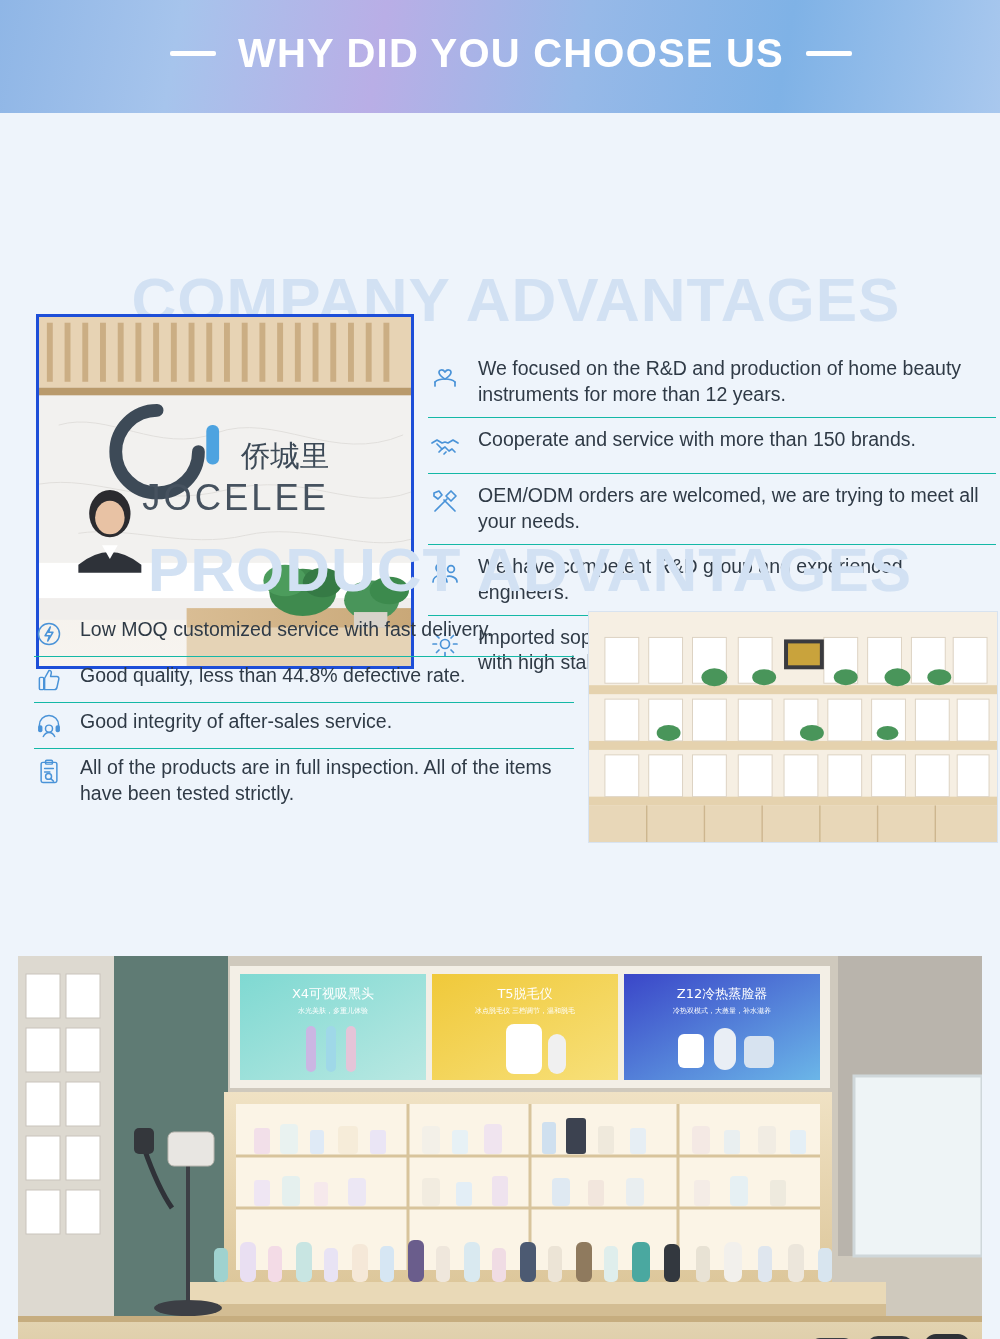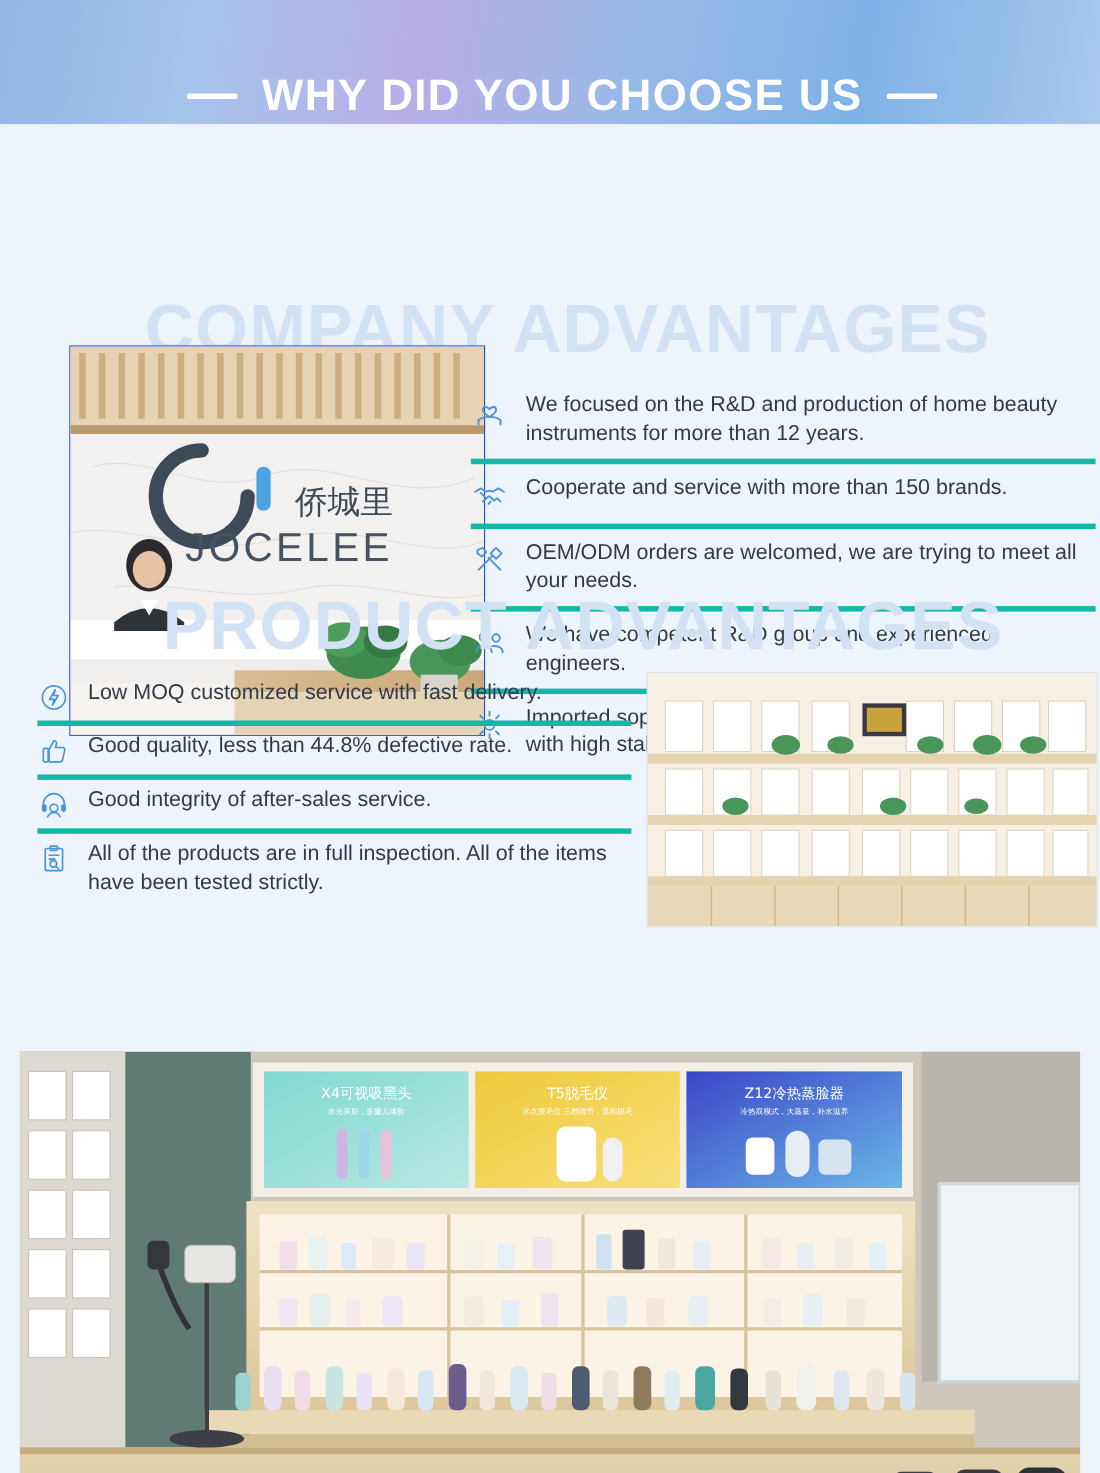--- a/index.html
+++ b/index.html
@@ -11,21 +11,21 @@
     overflow: hidden;
   }
 
   
   .banner {
     position: relative;
     width: 1000px;
     height: 113px;
     background: linear-gradient(100deg, #8fb6e6 0%, #a6c4ec 18%, #b9aee6 38%, #97b9e8 58%, #7fb2e6 78%, #a9c8ee 100%);
     display: flex;
-    align-items: flex-end;
+    align-items: center;
     justify-content: center;
     padding-left: 22px;
   }
   .banner-inner {
     display: flex;
     align-items: center;
     gap: 22px;
     transform: translateY(-3px);
   }
   .banner-rule {
@@ -70,38 +70,37 @@
     top: 140px;
     left: 0;
     width: 1000px;
   }
   .company-photo {
     position: absolute;
     left: 20px;
     top: 185px;
     width: 378px;
     height: 355px;
-    border: 1px solid #1d4ed8;
+    border: 3px solid #1d4ed8;
     overflow: hidden;
     background: #f3efe9;
-    margin-left: 27px;
   }
   .company-list {
     position: absolute;
     left: 412px;
     top: 218px;
     width: 568px;
   }
 
   .adv-row {
     display: flex;
     align-items: flex-start;
     gap: 16px;
     padding: 9px 0 9px 0;
-    border-bottom: 5px solid #14b8a6;
+    border-bottom: 1px solid #14b8a6;
     min-height: 56px;
   }
   .adv-row:last-child { border-bottom: none; }
   .adv-icon {
     flex: 0 0 34px;
     width: 34px;
     height: 34px;
     display: flex;
     align-items: center;
     justify-content: center;

